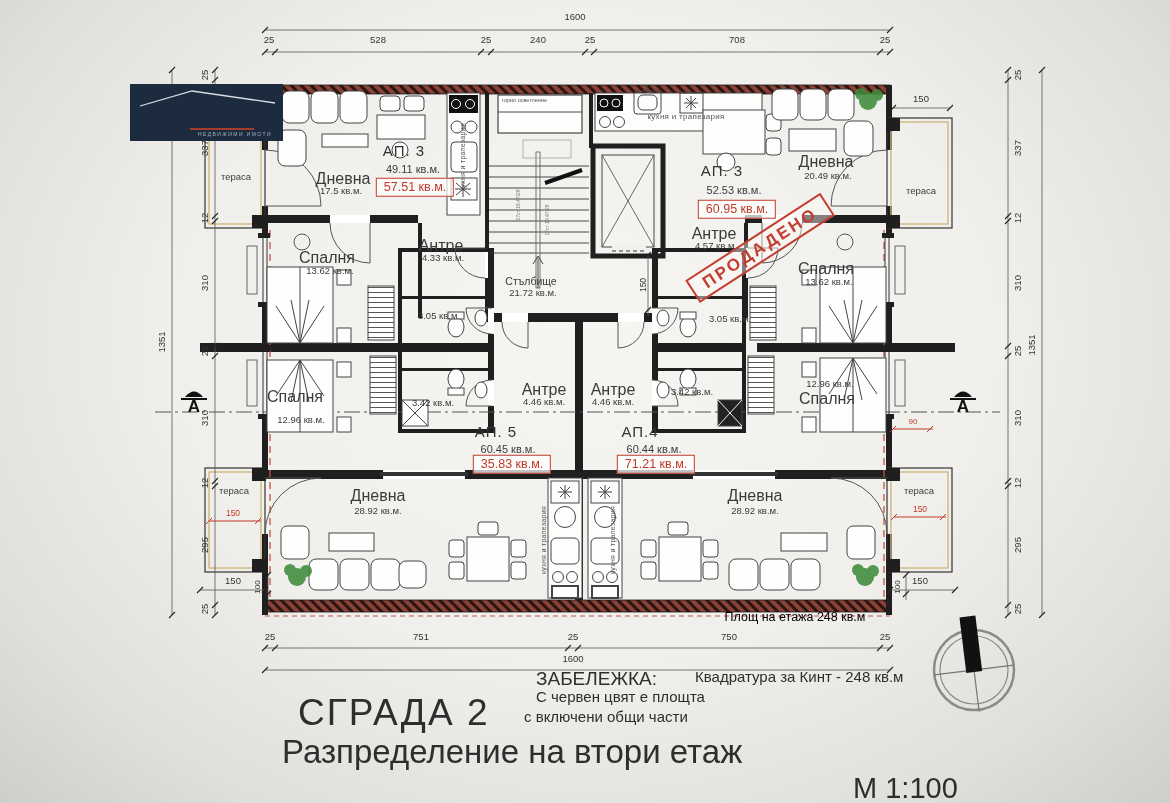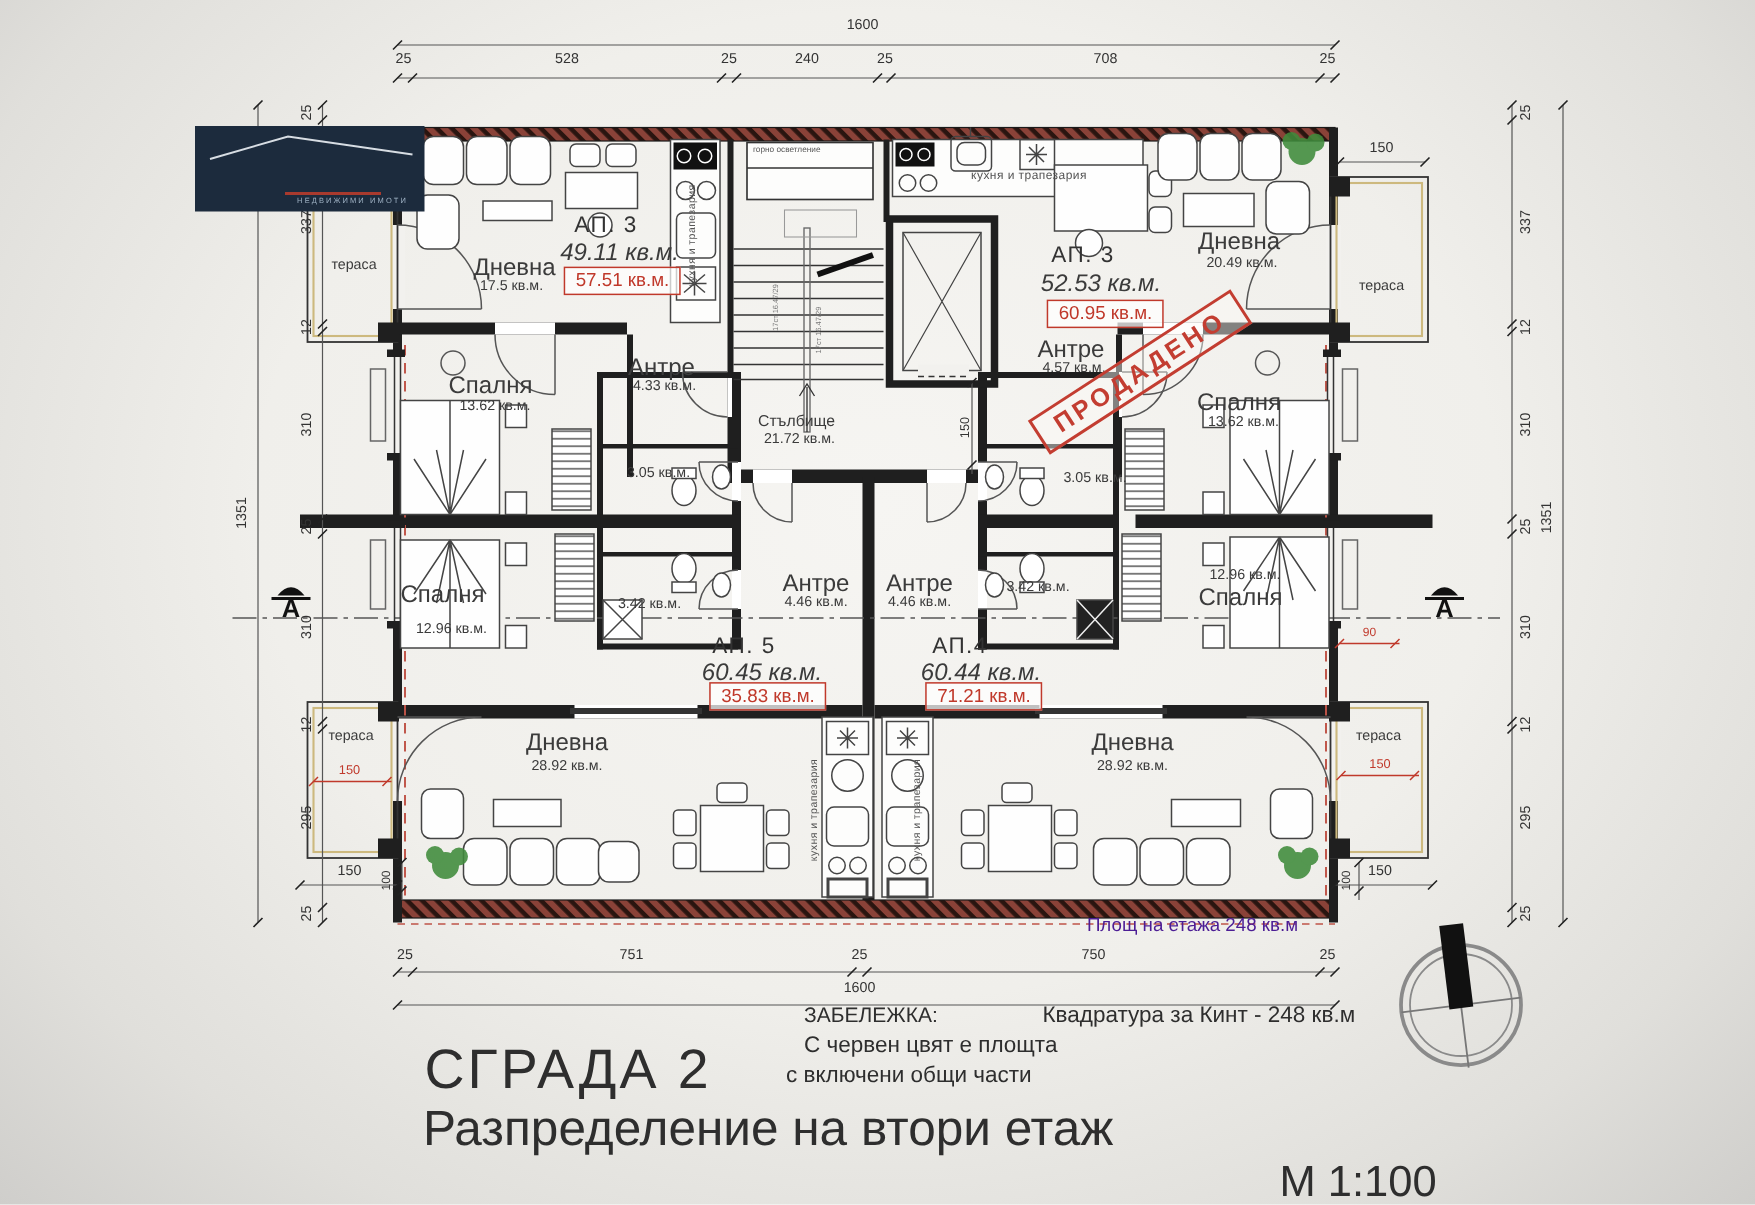--- a/index.html
+++ b/index.html
@@ -12,32 +12,32 @@
   .lbl{position:absolute;transform:translate(-50%,-50%);white-space:nowrap;color:#3b3b3b;line-height:1;}
   .rot{transform:translate(-50%,-50%) rotate(-90deg);}
   .dim{font-size:9.5px;color:#333;}
   .red{color:#c0392b;}
   .redbox{border:1px solid #c0392b;color:#c0392b;padding:2px 7px;font-size:12.5px;background:rgba(255,255,255,.72);}
   .stamp{transform:translate(-50%,-50%) rotate(-33deg);border:2.5px solid #c33d31;color:#c33d31;
          font-size:17px;font-weight:bold;letter-spacing:2.5px;padding:3px 12px;background:rgba(252,250,247,.45);}
   .roomname{font-size:16px;color:#3b3b3b;}
   .roomarea{font-size:9.5px;color:#3b3b3b;}
   .apname{font-size:15px;letter-spacing:1px;color:#333;}
-  .aparea{font-size:16px;color:#3b3b3b;font-style:italic;}
+  .aparea{font-size:11px;color:#3b3b3b;}
   .kitchen{font-size:7px;color:#555;letter-spacing:.3px;}
   .tiny{font-size:5px;color:#777;}
   .skylight{position:absolute;left:502px;top:97px;width:48px;font-size:5.5px;line-height:1.2;color:#555;}
   .amark{font-size:17px;font-weight:bold;color:#111;}
   .logo{position:absolute;left:130px;top:84px;width:153px;height:57px;background:#1c2b3d;z-index:6;}
   .logo .brand{position:absolute;left:0;right:0;top:13px;text-align:center;
     font-family:"Liberation Serif",serif;color:#f3f3f1;font-size:22px;letter-spacing:2px;}
   .logo .redline{position:absolute;left:60px;top:44px;width:64px;height:2px;background:#a83a2e;}
   .logo .sub{position:absolute;right:11px;top:47px;font-size:5px;color:#9fb2c4;letter-spacing:1.4px;}
   .title{position:absolute;color:#2e2e2e;}
-  .floorarea{font-size:12.5px;color:#4c1d95;}
+  .floorarea{font-size:12.5px;color:#000000;}
 </style>
 </head>
 <body>
 
 <svg class="plan" width="1170" height="803" viewBox="0 0 1170 803">
   <defs>
     <pattern id="wallh" width="7" height="7" patternUnits="userSpaceOnUse" patternTransform="rotate(45)">
       <rect width="7" height="7" fill="#8a4238"></rect>
         <rect width="7" height="3" fill="#2a1510"></rect>
     </pattern>
@@ -511,19 +511,19 @@
 <div class="lbl dim red" style="left:920px;top:509px;font-size:8.5px">150</div>
 <div class="lbl dim" style="left:233px;top:581px">150</div>
 <div class="lbl dim" style="left:920px;top:581px">150</div>
 <div class="lbl rot dim" style="left:258px;top:587px;font-size:8px">100</div>
 <div class="lbl rot dim" style="left:898px;top:587px;font-size:8px">100</div>
 <div class="lbl dim red" style="left:913px;top:422px;font-size:8px">90</div>
 
 <div class="lbl amark" style="left:194px;top:406px">А</div>
 <div class="lbl amark" style="left:963px;top:406px">А</div>
 
-<div class="title" style="left:283px;top:692px;font-size:37px;letter-spacing:2px">СГРАДА 2</div>
+<div class="title" style="left:298px;top:692px;font-size:37px;letter-spacing:2px">СГРАДА 2</div>
 <div class="title" style="left:282px;top:733px;font-size:33px">Разпределение на втори етаж</div>
 <div class="title" style="left:853px;top:772px;font-size:29px">М 1:100</div>
-<div class="title" style="left:536px;top:668px;font-size:14px">ЗАБЕЛЕЖКА:</div>
+<div class="title" style="left:536px;top:668px;font-size:19px">ЗАБЕЛЕЖКА:</div>
 <div class="title" style="left:536px;top:688px;font-size:15px">С червен цвят е площта</div>
 <div class="title" style="left:524px;top:708px;font-size:15px">с включени общи части</div>
 <div class="title red" style="left:695px;top:668px;font-size:15px">Квадратура за Кинт - 248 кв.м</div>
 
 </body></html>

